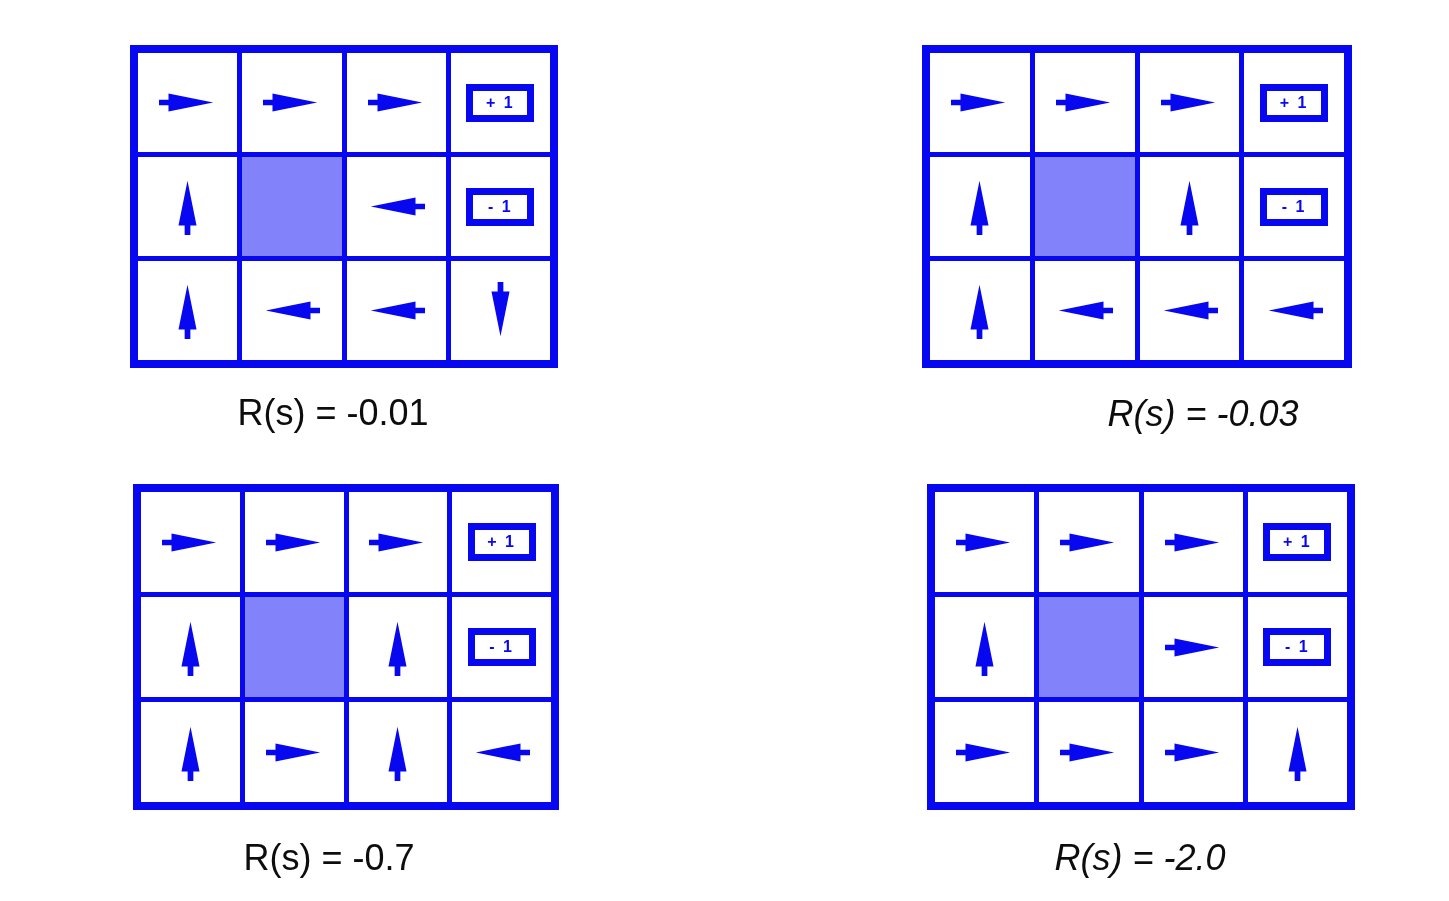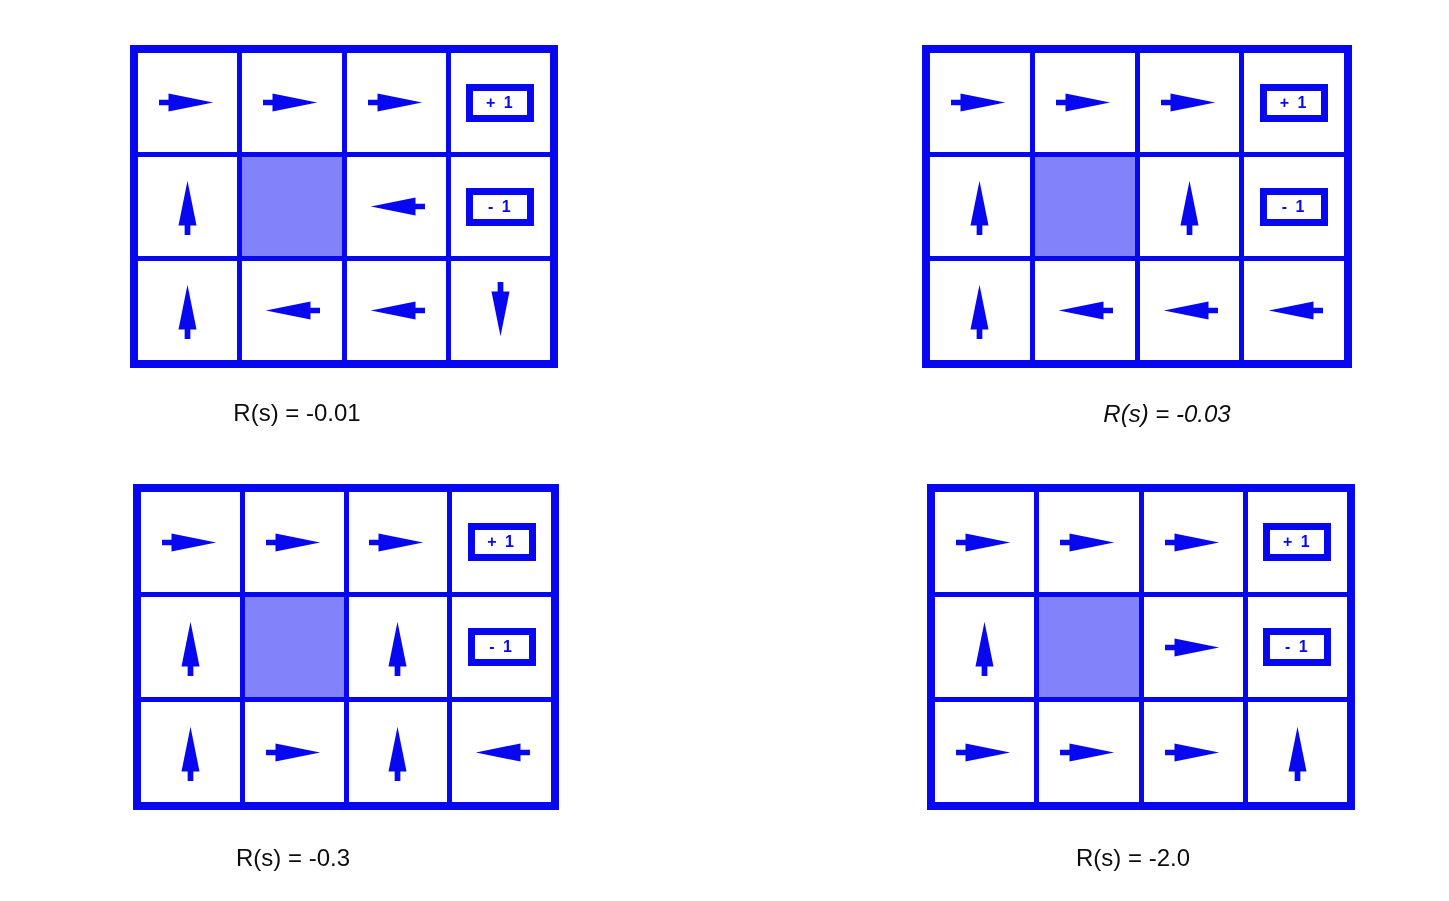--- a/index.html
+++ b/index.html
@@ -51,29 +51,30 @@
     letter-spacing: 2px;
     display: flex;
     align-items: center;
     justify-content: center;
     white-space: pre;
   }
 
   .grid-label {
     position: absolute;
     transform: translateX(-50%);
-    font-size: 24px;
+    font-size: 36px;
     color: var(--labeltext);
     white-space: nowrap;
     line-height: 42px;
+    margin-left: 36px;
   }
   .l0 { left: 297px;  top: 392px; }
   .l1 { left: 1167px; top: 393px; font-style: italic; }
   .l2 { left: 293px;  top: 837px; }
-  .l3 { left: 1133px; top: 837px; }
+  .l3 { left: 1104px; top: 837px; font-style: italic; }
 </style>
 </head>
 <body style="background: rgb(255, 255, 255);">
 
 <div class="canvas">
   <div class="grid g0">
       <div class="cell">
         <svg viewBox="0 0 60 24" width="57" height="23">
           <polygon points="0,9 10,9 10,2.5 57,12 10,21.5 10,15 0,15" fill="#0808f0"></polygon>
         </svg>
@@ -284,15 +285,15 @@
       </div>
       <div class="cell">
         <svg viewBox="0 0 24 60" width="23" height="57">
           <polygon points="9,60 9,50 2.5,50 12,3 21.5,50 15,50 15,60" fill="#0808f0"></polygon>
         </svg>
       </div>
     </div>
 
   <div class="grid-label l0">R(s) = -0.01</div>
   <div class="grid-label l1">R(s) = -0.03</div>
-  <div class="grid-label l2">R(s) = -0.3</div>
+  <div class="grid-label l2">R(s) = -0.7</div>
   <div class="grid-label l3">R(s) = -2.0</div>
 </div>
 
 </body></html>

